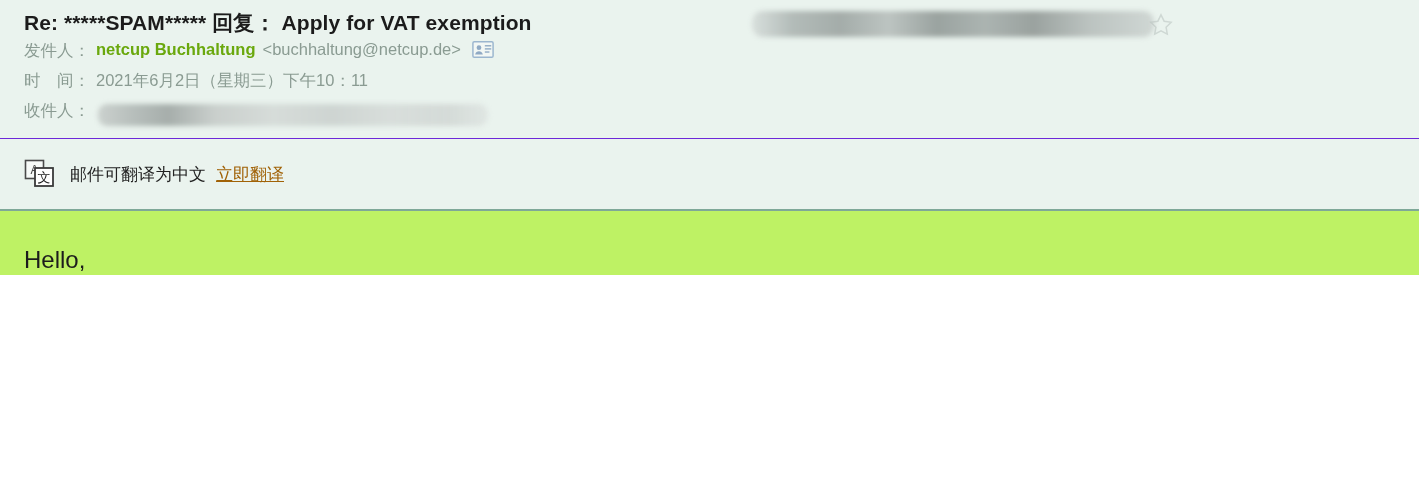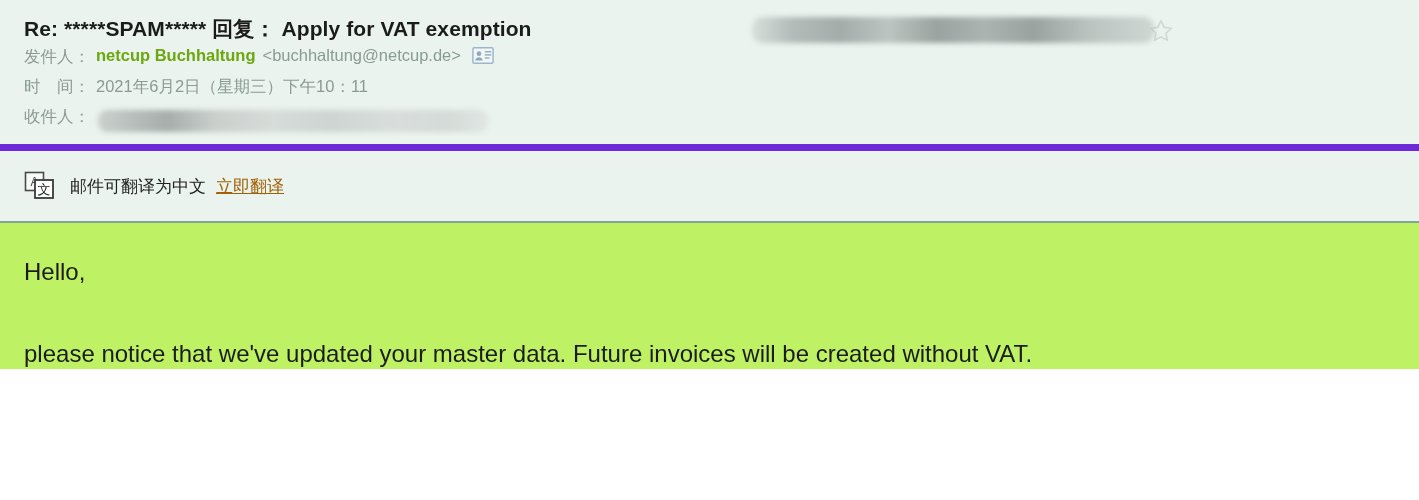--- a/index.html
+++ b/index.html
@@ -10,22 +10,22 @@
     width: 1419px;
     height: 500px;
     background: #ffffff;
     font-family: "Liberation Sans", "DejaVu Sans", sans-serif;
     overflow: hidden;
   }
 
   
   .mail-header {
     background: #eaf3ee;
-    padding: 12px 0 8px 0;
-    border-bottom: 7px solid #6d28d9;
+    padding: 6px 0 8px 0;
+    border-bottom: 1px solid #6d28d9;
   }
 
   .subject-row {
     display: flex;
     align-items: center;
     padding: 0 14px 0 24px;
     height: 34px;
     position: relative;
   }
   .subject-text {
@@ -207,14 +207,13 @@
     <text x="10.5" y="15" font-family="Liberation Sans, sans-serif" font-size="12" fill="#4a4a4a" text-anchor="middle">A</text>
     <rect x="11" y="9" width="18" height="18" fill="#ffffff" stroke="#3a3a3a" stroke-width="1.8"></rect>
     <text x="20" y="23" font-family="Liberation Sans, sans-serif" font-size="13" fill="#1c1c1c" text-anchor="middle">文</text>
   </svg>
   <span class="translate-text">邮件可翻译为中文</span>
   <span class="translate-link">立即翻译</span>
 </div>
 
 <div class="mail-body">
   <p class="body-para">Hello,</p>
-  <p class="body-para">please notice that we've updated your master data. Future invoices will be created without VAT.</p>
 </div>
 
 </body></html>

